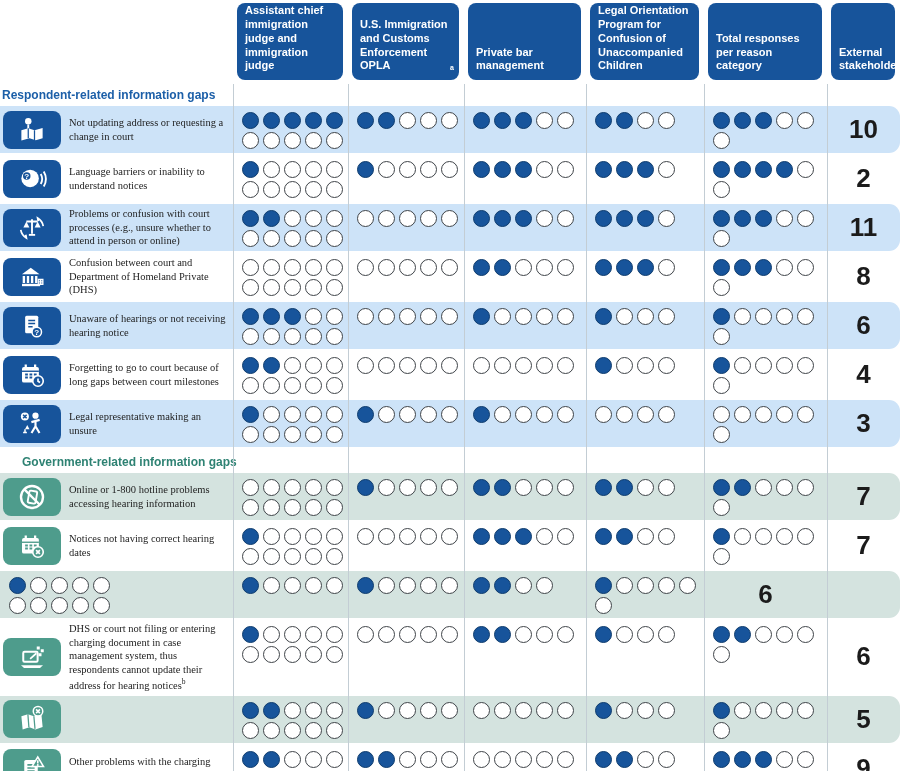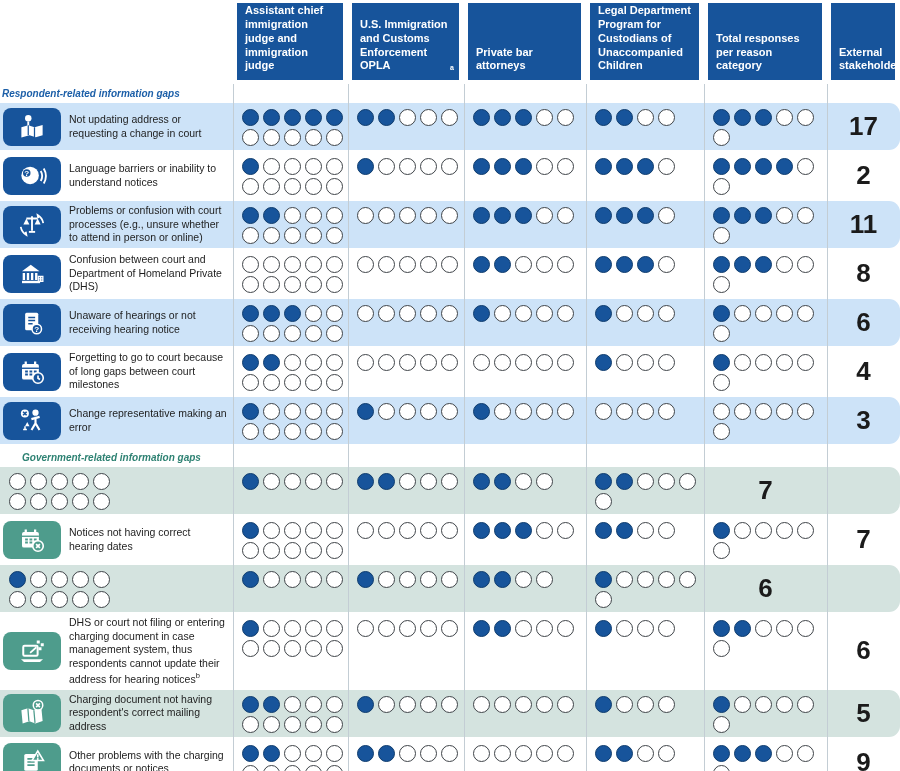--- a/index.html
+++ b/index.html
@@ -6,34 +6,34 @@
     --blue:#17549B; --blue-text:#1C5FA8; --blue-stripe:#CDE3F8;
     --teal:#4E9C8C; --teal-text:#2E8273; --teal-stripe:#D4E3DF;
     --grid-line:#C3CDD4; --ink:#1B1B1B;
   }
   *{box-sizing:border-box;}
   html,body{margin:0;padding:0;}
   body{width:900px;height:771px;background:#fff;font-family:"Liberation Sans",sans-serif;overflow:hidden;}
   #table{position:relative;width:900px;}
   .header-row,.row{display:grid;grid-template-columns:233px 115px 116px 122px 118px 123px 73px;}
   .header-row{height:82px;}
-  .hbox{background:var(--blue);border-radius:0;color:#fff;font-weight:bold;font-size:11px;line-height:1.25;
+  .hbox{background:var(--blue);border-radius:8px;color:#fff;font-weight:bold;font-size:11px;line-height:1.25;
         display:flex;align-items:flex-end;padding:6px 5px 7px 8px;margin:3px 5px 0 4px;height:77px;}
   .hbox sup{font-size:7px;}
-  .section-title{font-size:10px;font-weight:bold;padding:6px 0 4px 2px;font-style:italic;}
+  .section-title{font-size:12px;font-weight:bold;padding:6px 0 4px 2px;}
   .section-title.blue{color:var(--blue-text);}
   .section-title.teal{color:var(--teal-text);margin-left:20px;}
   .row{min-height:40px;margin-bottom:2px;}
   .row.shaded.blue{background:var(--blue-stripe);border-radius:0 11px 11px 0;}
   .row.shaded.teal{background:var(--teal-stripe);border-radius:0 11px 11px 0;}
   .labelcell{display:flex;align-items:center;gap:8px;padding:2px 6px 2px 3px;}
   .icon{width:58px;height:38px;border-radius:8px;flex:0 0 58px;display:flex;align-items:center;justify-content:center;}
   .icon.blue{background:var(--blue);}
   .icon.teal{background:var(--teal);}
-  .rowlabel{font-size:10.5px;color:#1d1d1d;line-height:1.3;}
+  .rowlabel{font-size:10.5px;color:#1d1d1d;line-height:1.3;font-family:Liberation Serif, serif;}
   .rowlabel sup{font-size:7.5px;}
   .dotcell{padding:6px 0 4px 9px;display:flex;flex-direction:column;gap:3px;align-items:flex-start;}
   .dotline{display:flex;gap:4px;}
   .dot{width:17px;height:17px;border-radius:50%;}
   .dot.yes{background:var(--blue);border:1px solid #103d6e;}
   .dot.no{background:#fff;border:1.6px solid #3F4449;}
   .totalcell{display:flex;align-items:center;justify-content:center;font-size:26px;font-weight:bold;color:var(--ink);}
   .vline{position:absolute;top:84px;bottom:2px;width:1px;background:var(--grid-line);pointer-events:none;}
 </style>
 </head>
@@ -42,24 +42,24 @@
 <div id="table">
     <div class="header-row">
       <div></div>
       <div class="hcell">
         <div class="hbox">Assistant chief immigration judge and immigration judge</div>
       </div>
       <div class="hcell">
         <div class="hbox">U.S. Immigration and Customs Enforcement OPLA<sup>a</sup></div>
       </div>
       <div class="hcell">
-        <div class="hbox">Private bar attorneys</div>
+        <div class="hbox">Private bar management</div>
       </div>
       <div class="hcell">
-        <div class="hbox">Legal Department Program for Custodians of Unaccompanied Children</div>
+        <div class="hbox">Legal Orientation Program for Confusion of Unaccompanied Children</div>
       </div>
       <div class="hcell">
         <div class="hbox">Total responses per reason category</div>
       </div>
       <div class="hcell">
         <div class="hbox">External stakeholders</div>
       </div>
     </div>
     <div class="section-title blue">Respondent-related information gaps</div>
     <div class="row blue shaded">
@@ -121,21 +121,21 @@
           <span class="dot yes"></span>
           <span class="dot yes"></span>
           <span class="dot yes"></span>
           <span class="dot no"></span>
           <span class="dot no"></span>
         </div>
         <div class="dotline">
           <span class="dot no"></span>
         </div>
       </div>
-      <div class="totalcell">17</div>
+      <div class="totalcell">10</div>
     </div>
     <div class="row blue">
       <div class="labelcell">
         <div class="icon blue">
           <svg width="32" height="30" viewBox="0 0 24 24">
             <circle cx="10.5" cy="11.5" r="7" fill="#fff"></circle>
             <circle cx="7.8" cy="9.6" r="3" fill="#17549B"></circle>
             <text x="7.8" y="12" font-size="6.5" font-weight="bold" fill="#fff" text-anchor="middle" font-family="Liberation Sans, sans-serif">?</text>
             <path d="M19 8a8 8 0 010 8" stroke="#fff" stroke-width="1.5" fill="none"></path>
             <path d="M21.4 6a12 12 0 010 12" stroke="#fff" stroke-width="1.5" fill="none"></path>
@@ -481,21 +481,21 @@
         <div class="icon blue">
           <svg width="32" height="30" viewBox="0 0 24 24">
             <circle cx="6.3" cy="6" r="3.2" fill="#fff"></circle>
             <path d="M4.9 4.6l2.8 2.8M7.7 4.6L4.9 7.4" stroke="#17549B" stroke-width="1.3"></path>
             <circle cx="14.8" cy="5.3" r="2.5" fill="#fff"></circle>
             <path d="M14.8 8.5v5.3M14.8 13.8l-3.2 5.4M14.8 13.8l3.2 5.4M11.5 10.5l6.6-1.8" stroke="#fff" stroke-width="1.7" fill="none"></path>
             <path d="M8.2 12.8l-1.8 3.4h3.6z" fill="#fff"></path>
             <path d="M6.4 16.2v2.6M4.9 18.8h3" stroke="#fff" stroke-width="1.2"></path>
           </svg>
         </div>
-        <span class="rowlabel">Change representative making an error</span>
+        <span class="rowlabel">Legal representative making an unsure</span>
       </div>
       <div class="dotcell">
         <div class="dotline">
           <span class="dot yes"></span>
           <span class="dot no"></span>
           <span class="dot no"></span>
           <span class="dot no"></span>
           <span class="dot no"></span>
         </div>
         <div class="dotline">
@@ -541,20 +541,30 @@
           <span class="dot no"></span>
         </div>
         <div class="dotline">
           <span class="dot no"></span>
         </div>
       </div>
       <div class="totalcell">3</div>
     </div>
     <div class="section-title teal">Government-related information gaps</div>
     <div class="row teal shaded">
+      <div class="labelcell">
+        <div class="icon teal">
+          <svg width="32" height="30" viewBox="0 0 24 24">
+            <circle cx="12" cy="12" r="8.8" fill="none" stroke="#fff" stroke-width="1.9"></circle>
+            <rect x="9.2" y="7.2" width="6.3" height="9.8" rx="1.2" fill="none" stroke="#fff" stroke-width="1.5" transform="rotate(10 12.3 12.1)"></rect>
+            <path d="M5.9 5.9l12.3 12.3" stroke="#fff" stroke-width="1.9"></path>
+          </svg>
+        </div>
+        <span class="rowlabel">Online or 1-800 hotline problems accessing hearing information</span>
+      </div>
       <div class="dotcell">
         <div class="dotline">
           <span class="dot no"></span>
           <span class="dot no"></span>
           <span class="dot no"></span>
           <span class="dot no"></span>
           <span class="dot no"></span>
         </div>
         <div class="dotline">
           <span class="dot no"></span>
@@ -804,21 +814,20 @@
     <div class="row teal shaded">
       <div class="labelcell">
         <div class="icon teal">
           <svg width="32" height="30" viewBox="0 0 24 24">
             <path d="M3.5 9.8l5.2-1.7 4.8 1.7 6-1.9 1 10.5-5.8 1.9-4.8-1.7-5.4 1.8z" fill="#fff"></path>
             <path d="M8.7 8.1l.8 10.4M13.5 9.8l.9 10.1" stroke="#4E9C8C" stroke-width="1"></path>
             <circle cx="16.8" cy="5.8" r="3.8" fill="#4E9C8C" stroke="#fff" stroke-width="1.2"></circle>
             <path d="M15.3 4.3l3 3M18.3 4.3l-3 3" stroke="#fff" stroke-width="1.3"></path>
           </svg>
         </div>
-        <span class="rowlabel">Charging document not having respondent's correct mailing address</span>
       </div>
       <div class="dotcell">
         <div class="dotline">
           <span class="dot yes"></span>
           <span class="dot yes"></span>
           <span class="dot no"></span>
           <span class="dot no"></span>
           <span class="dot no"></span>
         </div>
         <div class="dotline">

